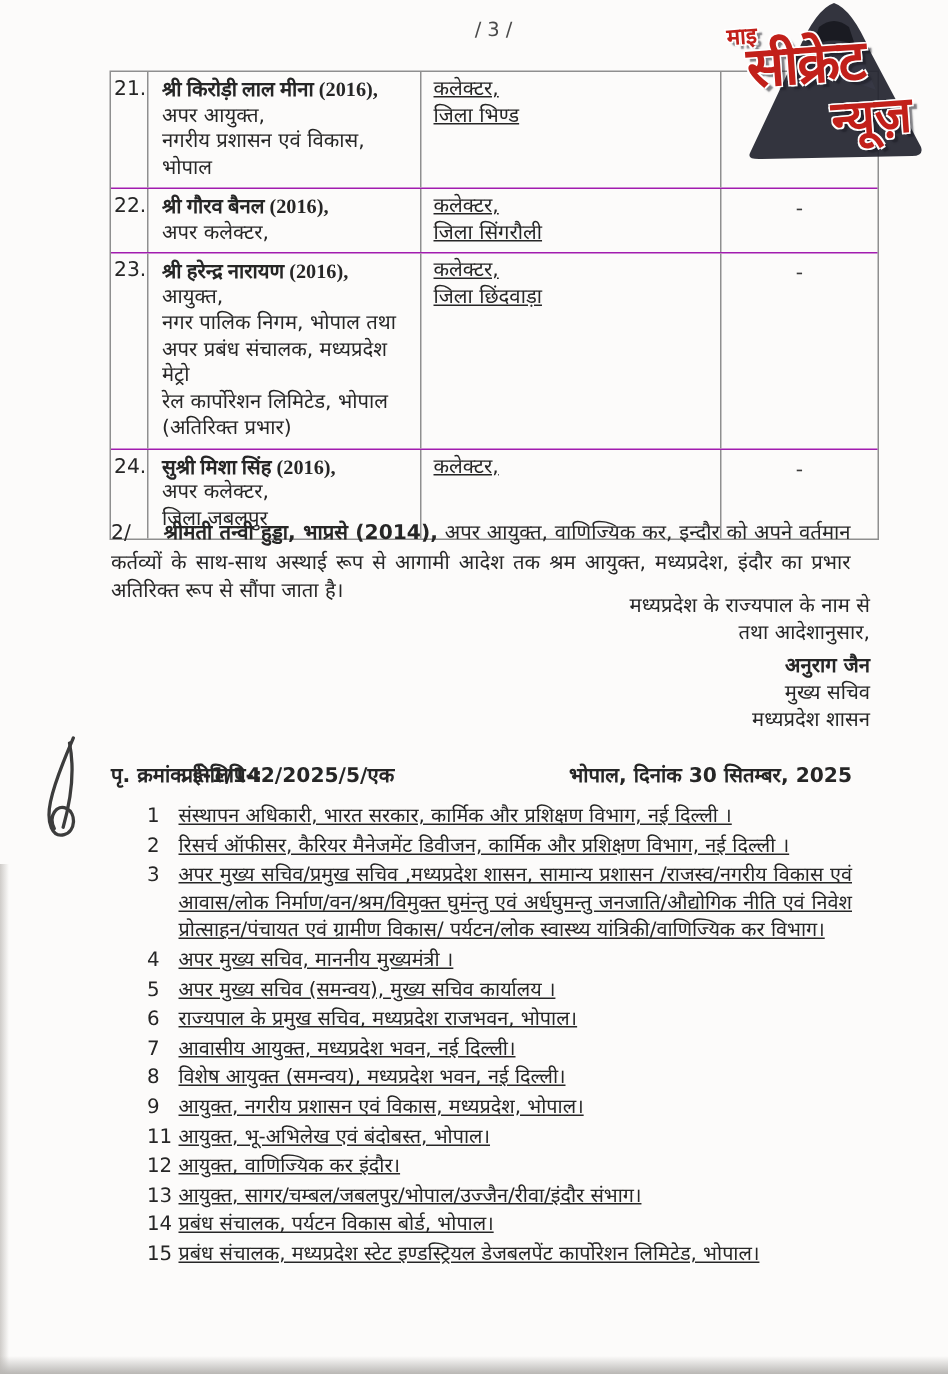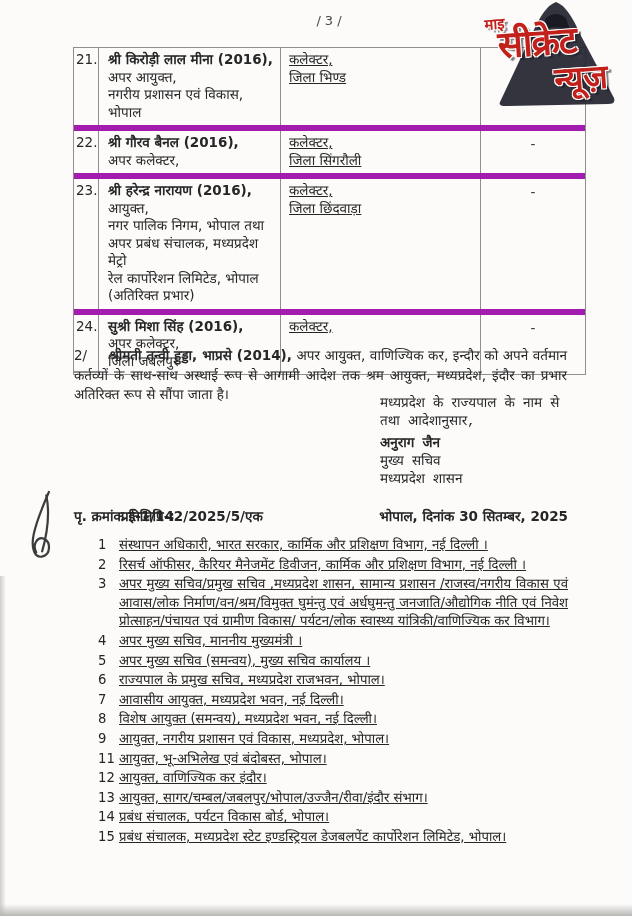--- a/index.html
+++ b/index.html
@@ -36,41 +36,41 @@
   .logo-big1  { left:18px; top:22px; font-size:37px; letter-spacing:-1px; }
   .logo-big2  { left:72px; top:62px; font-size:33px; }
 
   
   .ttable {
     position:absolute; left:73px; top:47px; width:513px;
     border:1px solid #8f8f8f; background:transparent;
     font-size:13.5px; line-height:17.5px;
   }
   .trow { display:grid; grid-template-columns:25px 182px 200px 1fr;
-    border-bottom:6px solid #a21caf; }
+    border-bottom:1px solid #a21caf; }
   .trow:last-child { border-bottom:none; }
   .tcell { padding:3px 5px 4px 5px; border-right:1px solid #8f8f8f; }
   .tcell:last-child { border-right:none; }
   .cell-sn { padding-left:2px; padding-right:0; }
   .cell-name { padding-left:9px; }
-  .cell-name div:first-child { font-weight:bold; }
+  .cell-name div:first-child { font-weight:bold;font-family:Liberation Serif, serif; }
   .cell-post { padding-left:8px;text-decoration:underline; }
   .cell-remark { text-align:center; padding-top:5px; color:#3a3a3a; }
 
   
   .para2 {
     position:absolute; left:74px; top:346px; width:493px;
     font-size:13.5px; line-height:19.5px; text-align:justify;
   }
   .para2 .pnum { padding-right:22px; }
 
   
   .officer-block {
     position:absolute; left:380px; top:395px; width:200px;
-    text-align:left; font-size:13.5px; line-height:18px;font-family:Liberation Mono, monospace;
+    text-align:right; font-size:13.5px; line-height:18px;
   }
   .officer-block div { white-space:nowrap; }
   .ob-gap { height:4px; }
   .ob-name { font-weight:bold; }
 
   
   .ref-row {
     position:absolute; left:74px; top:487px; width:494px;
     display:flex; justify-content:space-between;
     font-size:13.5px; font-weight:bold;margin-top:20px;

